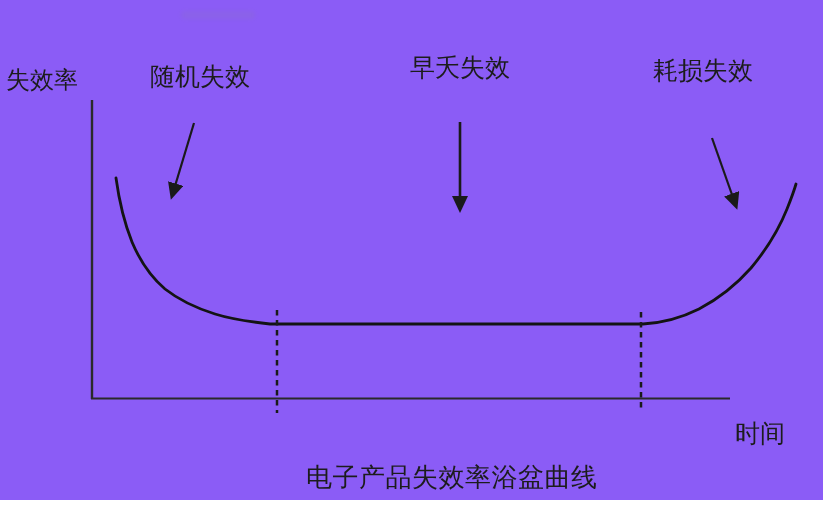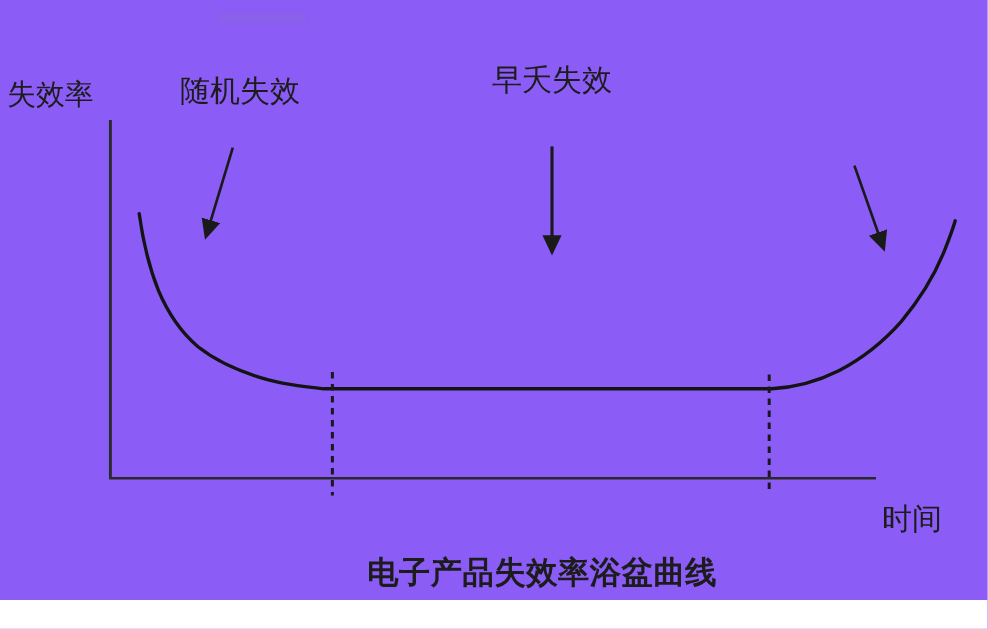--- a/index.html
+++ b/index.html
@@ -26,21 +26,21 @@
     position: absolute;
     white-space: nowrap;
     line-height: 1.05;
     color: #1c1c1c;
   }
   .lbl-ylabel   { left: 6px;   top: 67px;  font-size: 24px; font-weight: 500; }
   .lbl-early    { left: 150px; top: 63px;  font-size: 25px; font-weight: 500; }
   .lbl-random   { left: 410px; top: 54px;  font-size: 25px; font-weight: 500; }
   .lbl-wearout  { left: 653px; top: 57px;  font-size: 25px; font-weight: 500; }
   .lbl-xlabel   { left: 735px; top: 420px; font-size: 25px; font-weight: 400; }
-  .lbl-caption  { left: 306px; top: 464px; font-size: 26px; font-weight: 700; letter-spacing: 0.5px; }
+  .lbl-caption  { left: 306px; top: 464px; font-size: 26px; font-weight: 400; letter-spacing: 0.5px; }
   .smudge {
     position: absolute;
     left: 181px;
     top: 11px;
     width: 74px;
     height: 8px;
     background: #8a8a8a;
     opacity: 0.12;
     border-radius: 4px;
     filter: blur(2px);
@@ -81,18 +81,19 @@
     <line x1="460" y1="122" x2="460" y2="209" stroke="#1a1a1a" stroke-width="2.6" marker-end="url(#arrowhead)"></line>
     <line x1="712" y1="138" x2="736" y2="206" stroke="#1a1a1a" stroke-width="2.2" marker-end="url(#arrowhead)"></line>
   </svg>
 
   <div class="lbl lbl-ylabel">失效率</div>
 
   <div class="lbl lbl-early">随机失效</div>
 
   <div class="lbl lbl-random">早夭失效</div>
 
+  <div class="lbl lbl-wearout">耗损失效</div>
 
   <div class="lbl lbl-xlabel">时间</div>
 
   <div class="lbl lbl-caption">电子产品失效率浴盆曲线</div>
 
 </div>
 
 </body></html>

